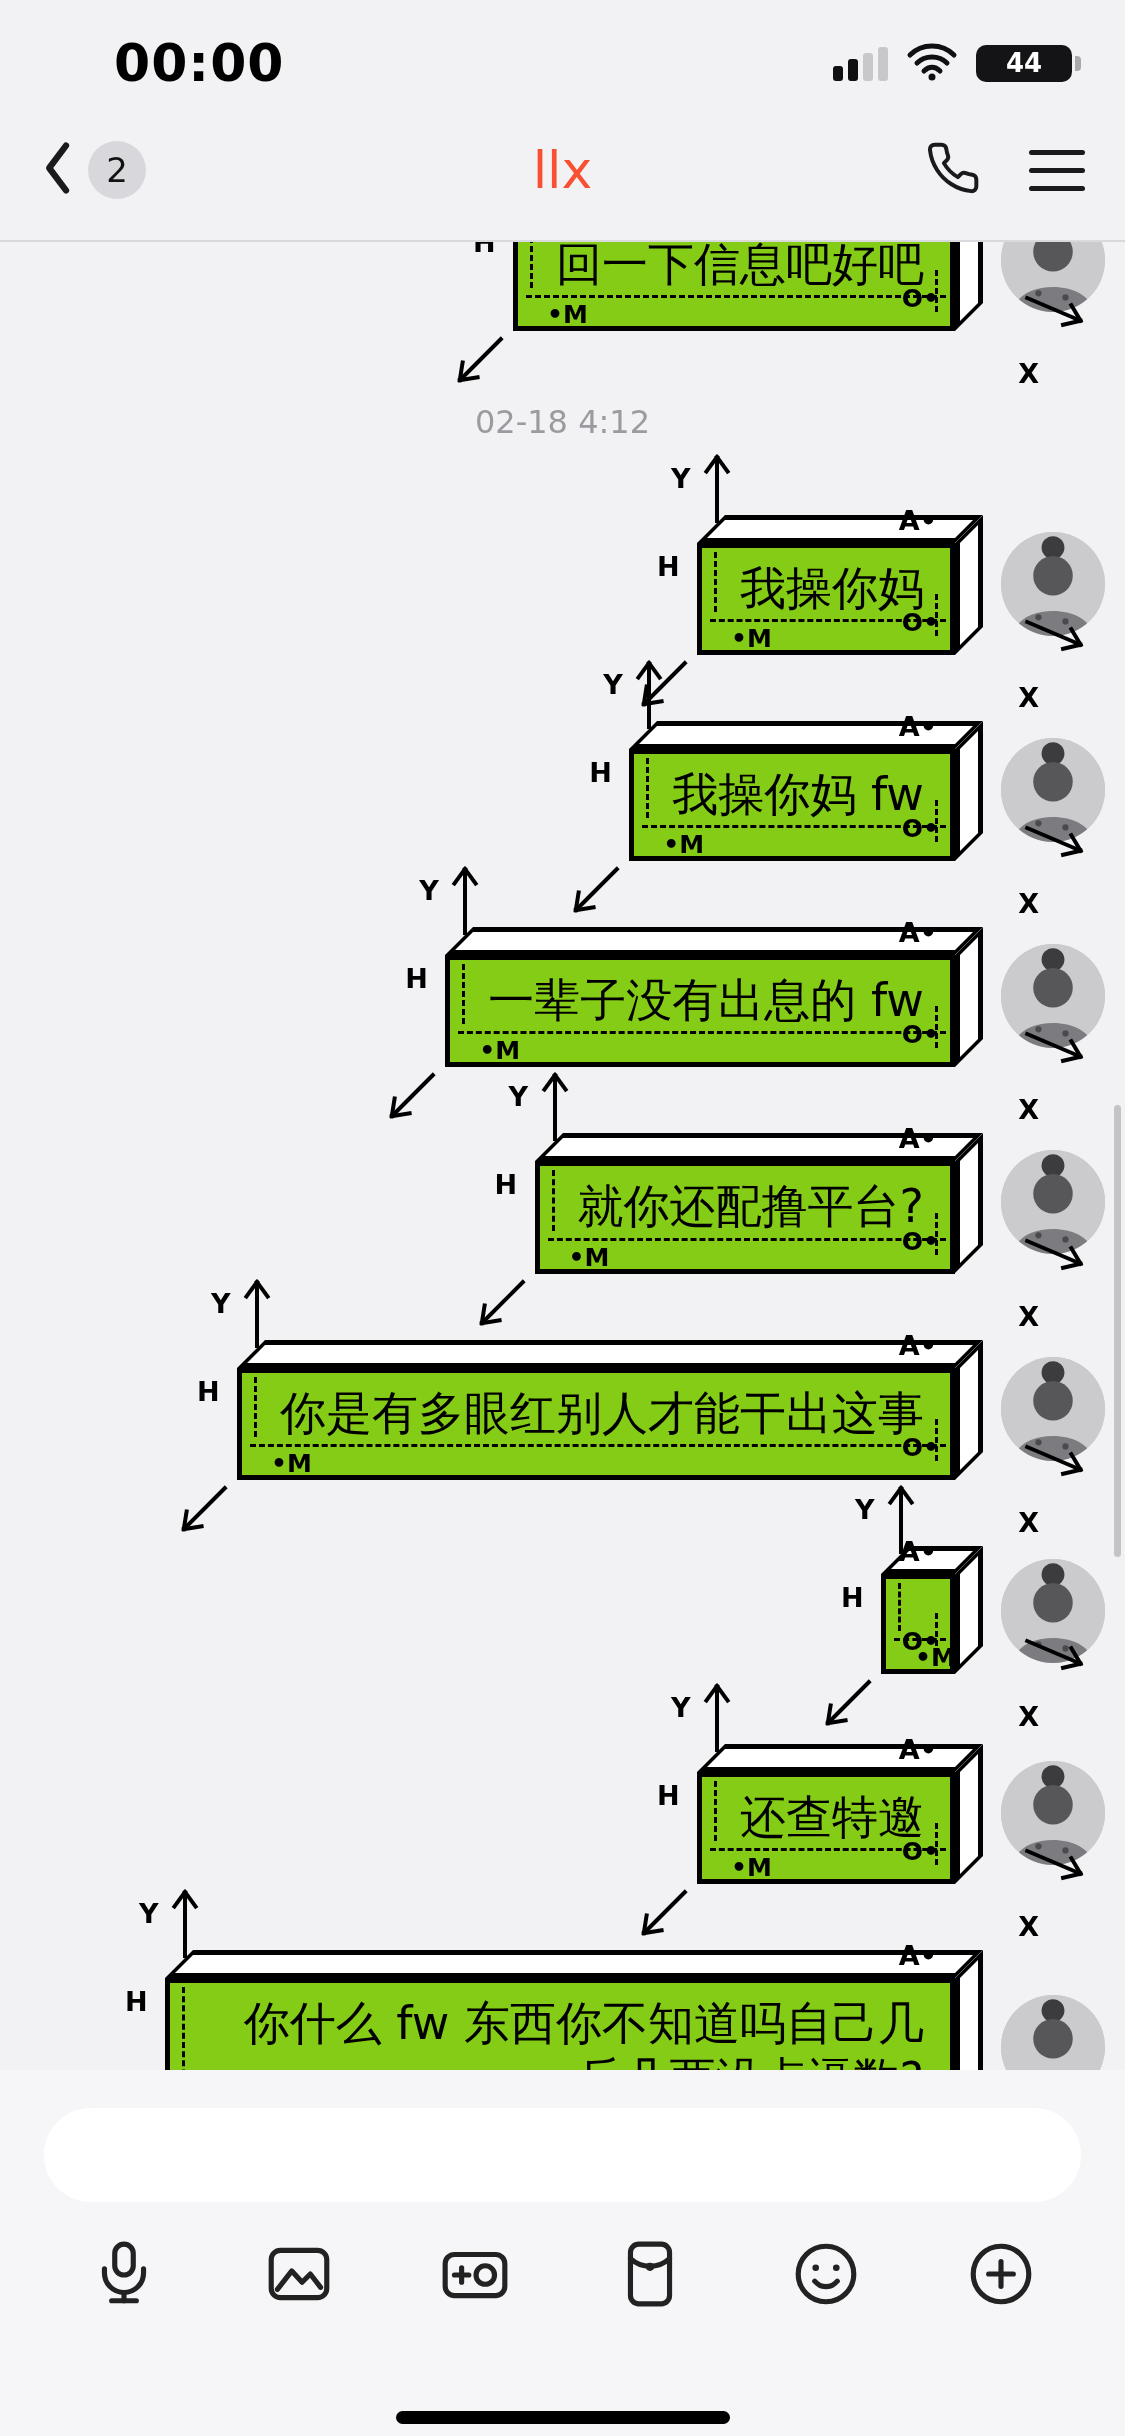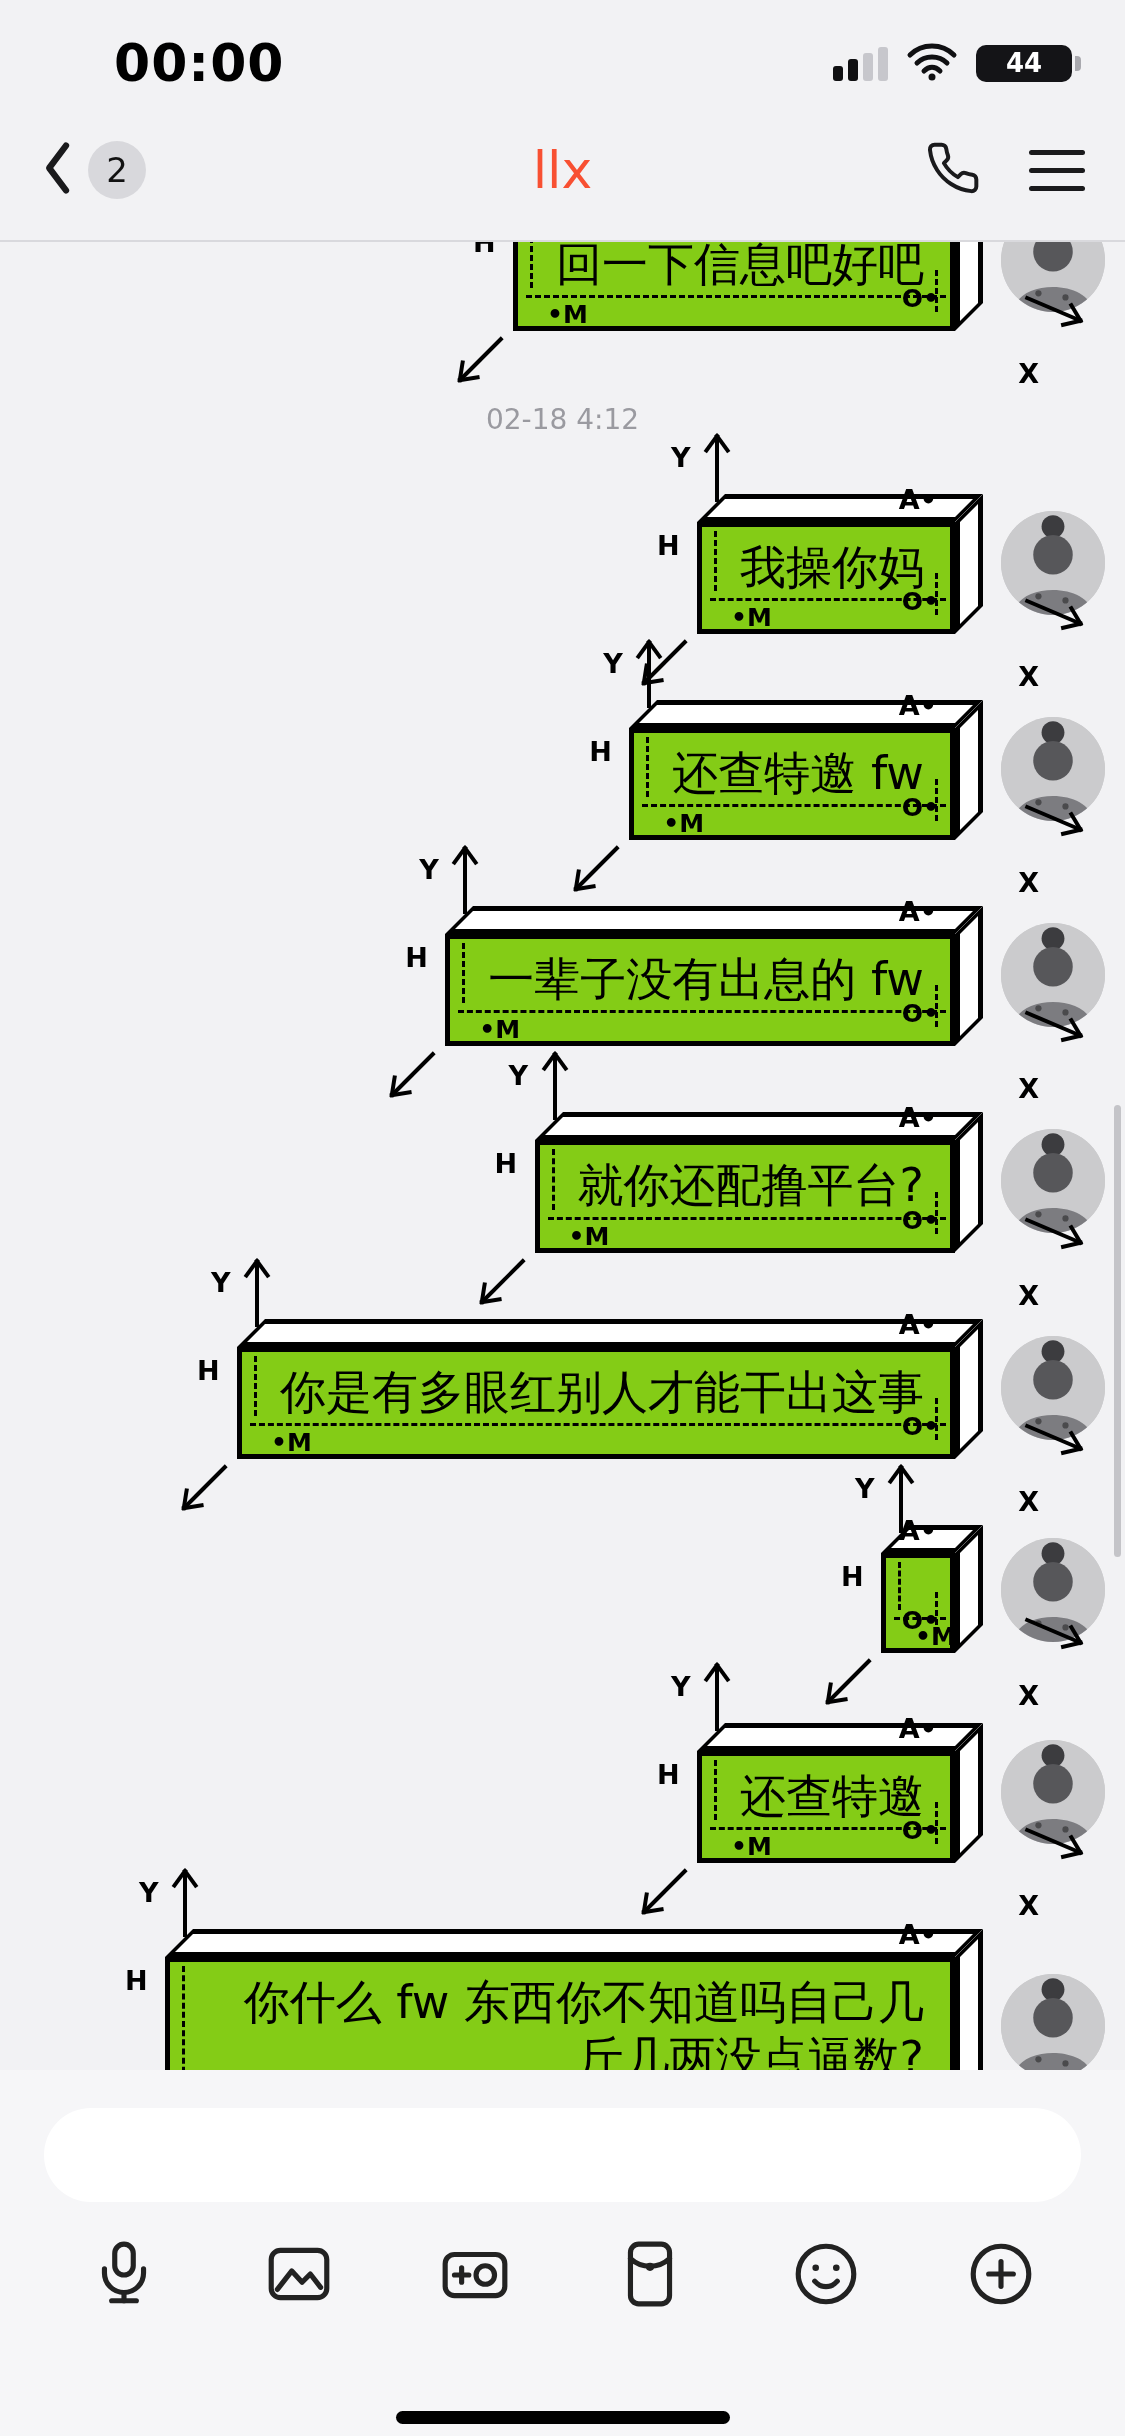--- a/index.html
+++ b/index.html
@@ -31,21 +31,21 @@
   .badge { width:58px; height:58px; border-radius:50%; background:#d8d8dc; display:flex;
     align-items:center; justify-content:center; font-size:34px; color:#111; }
   .nav-title { position:absolute; left:50%; transform:translateX(-50%); font-size:52px; font-weight:400; color:#f85032; }
   .nav-right { margin-left:auto; display:flex; align-items:center; gap:48px; }
   .menu-icon i { display:block; width:56px; height:5px; background:#1a1a1c; margin:13px 0; border-radius:3px; }
 
   
   #chat { position:relative; height:1828px; overflow:hidden; }
   .row { display:flex; justify-content:flex-end; align-items:center; gap:18px; padding-right:20px; }
   .row.clipped { margin-top:-85px; }
-  .timestamp { text-align:center; color:#9a9aa0; font-size:28px; margin:40px 0 24px; }
+  .timestamp { text-align:center; color:#9a9aa0; font-size:32px; margin:40px 0 40px; }
   .avatar { width:104px; height:104px; border-radius:50%; overflow:hidden; flex:0 0 auto; background:#cbcbcd; }
   .avatar svg { display:block; width:100%; height:100%; }
   .bubble { margin:34px 0 32px; position:relative; }
 
   
   .cube { position:relative; display:inline-block; padding:28px 28px 0 0; }
   .cube-top { position:absolute; top:0; left:0; right:28px; height:28px; background:#fff;
     border:5px solid #000; transform:skewX(-45deg); transform-origin:0 100%; }
   .cube-side { position:absolute; top:28px; right:0; bottom:0; width:28px; background:#fff;
     border:5px solid #000; transform:skewY(-45deg); transform-origin:0 0; }
@@ -208,21 +208,21 @@
           </svg>
     </div>
   </div>
       <div class="row">
     <div class="bubble">
       <div class="cube">
         <div class="cube-top"></div>
         <div class="cube-side"></div>
         <div class="cube-front">
           <span class="dash-o"></span>
-          <span class="msg-text">还查特邀 fw</span>
+          <span class="msg-text">我操你妈 fw</span>
         </div>
         <span class="arw up"></span>
         <span class="arw dl"></span>
         <span class="arw xr"></span>
         <span class="axl y">Y</span>
         <span class="axl a">A•</span>
         <span class="axl h">H</span>
         <span class="axl m">•M</span>
         <span class="axl o">O•</span>
         <span class="axl x">X</span>

